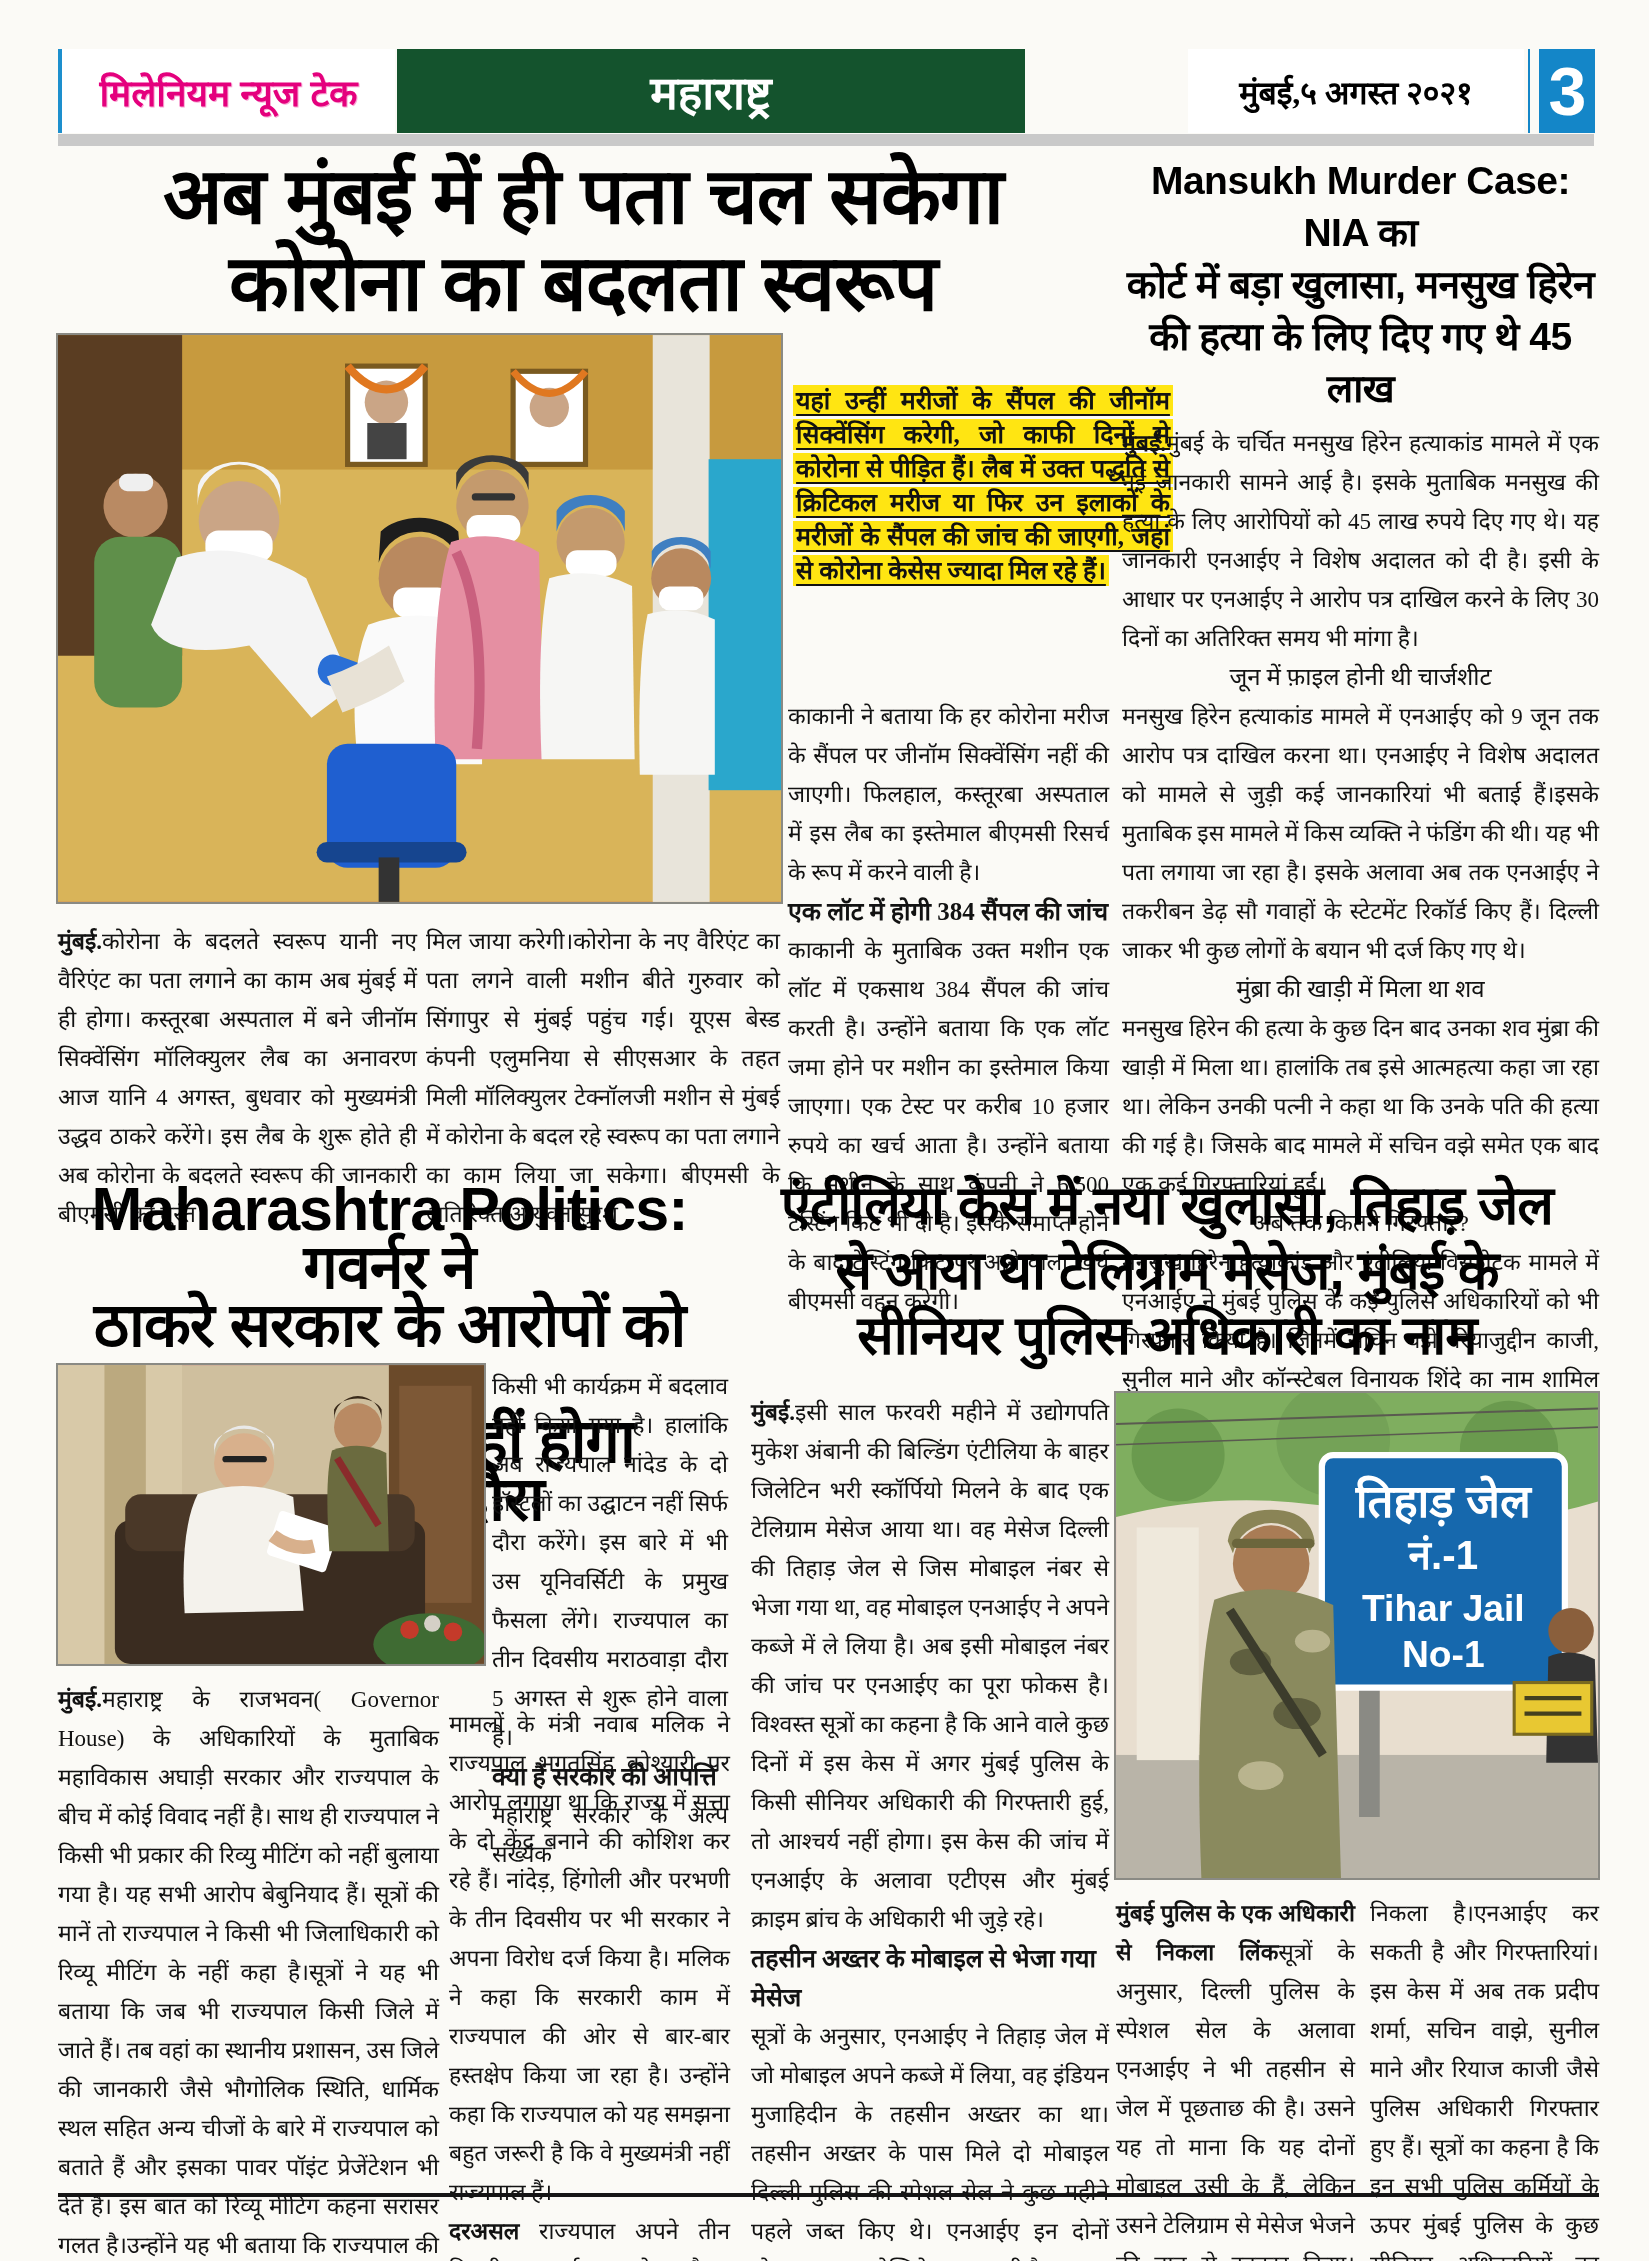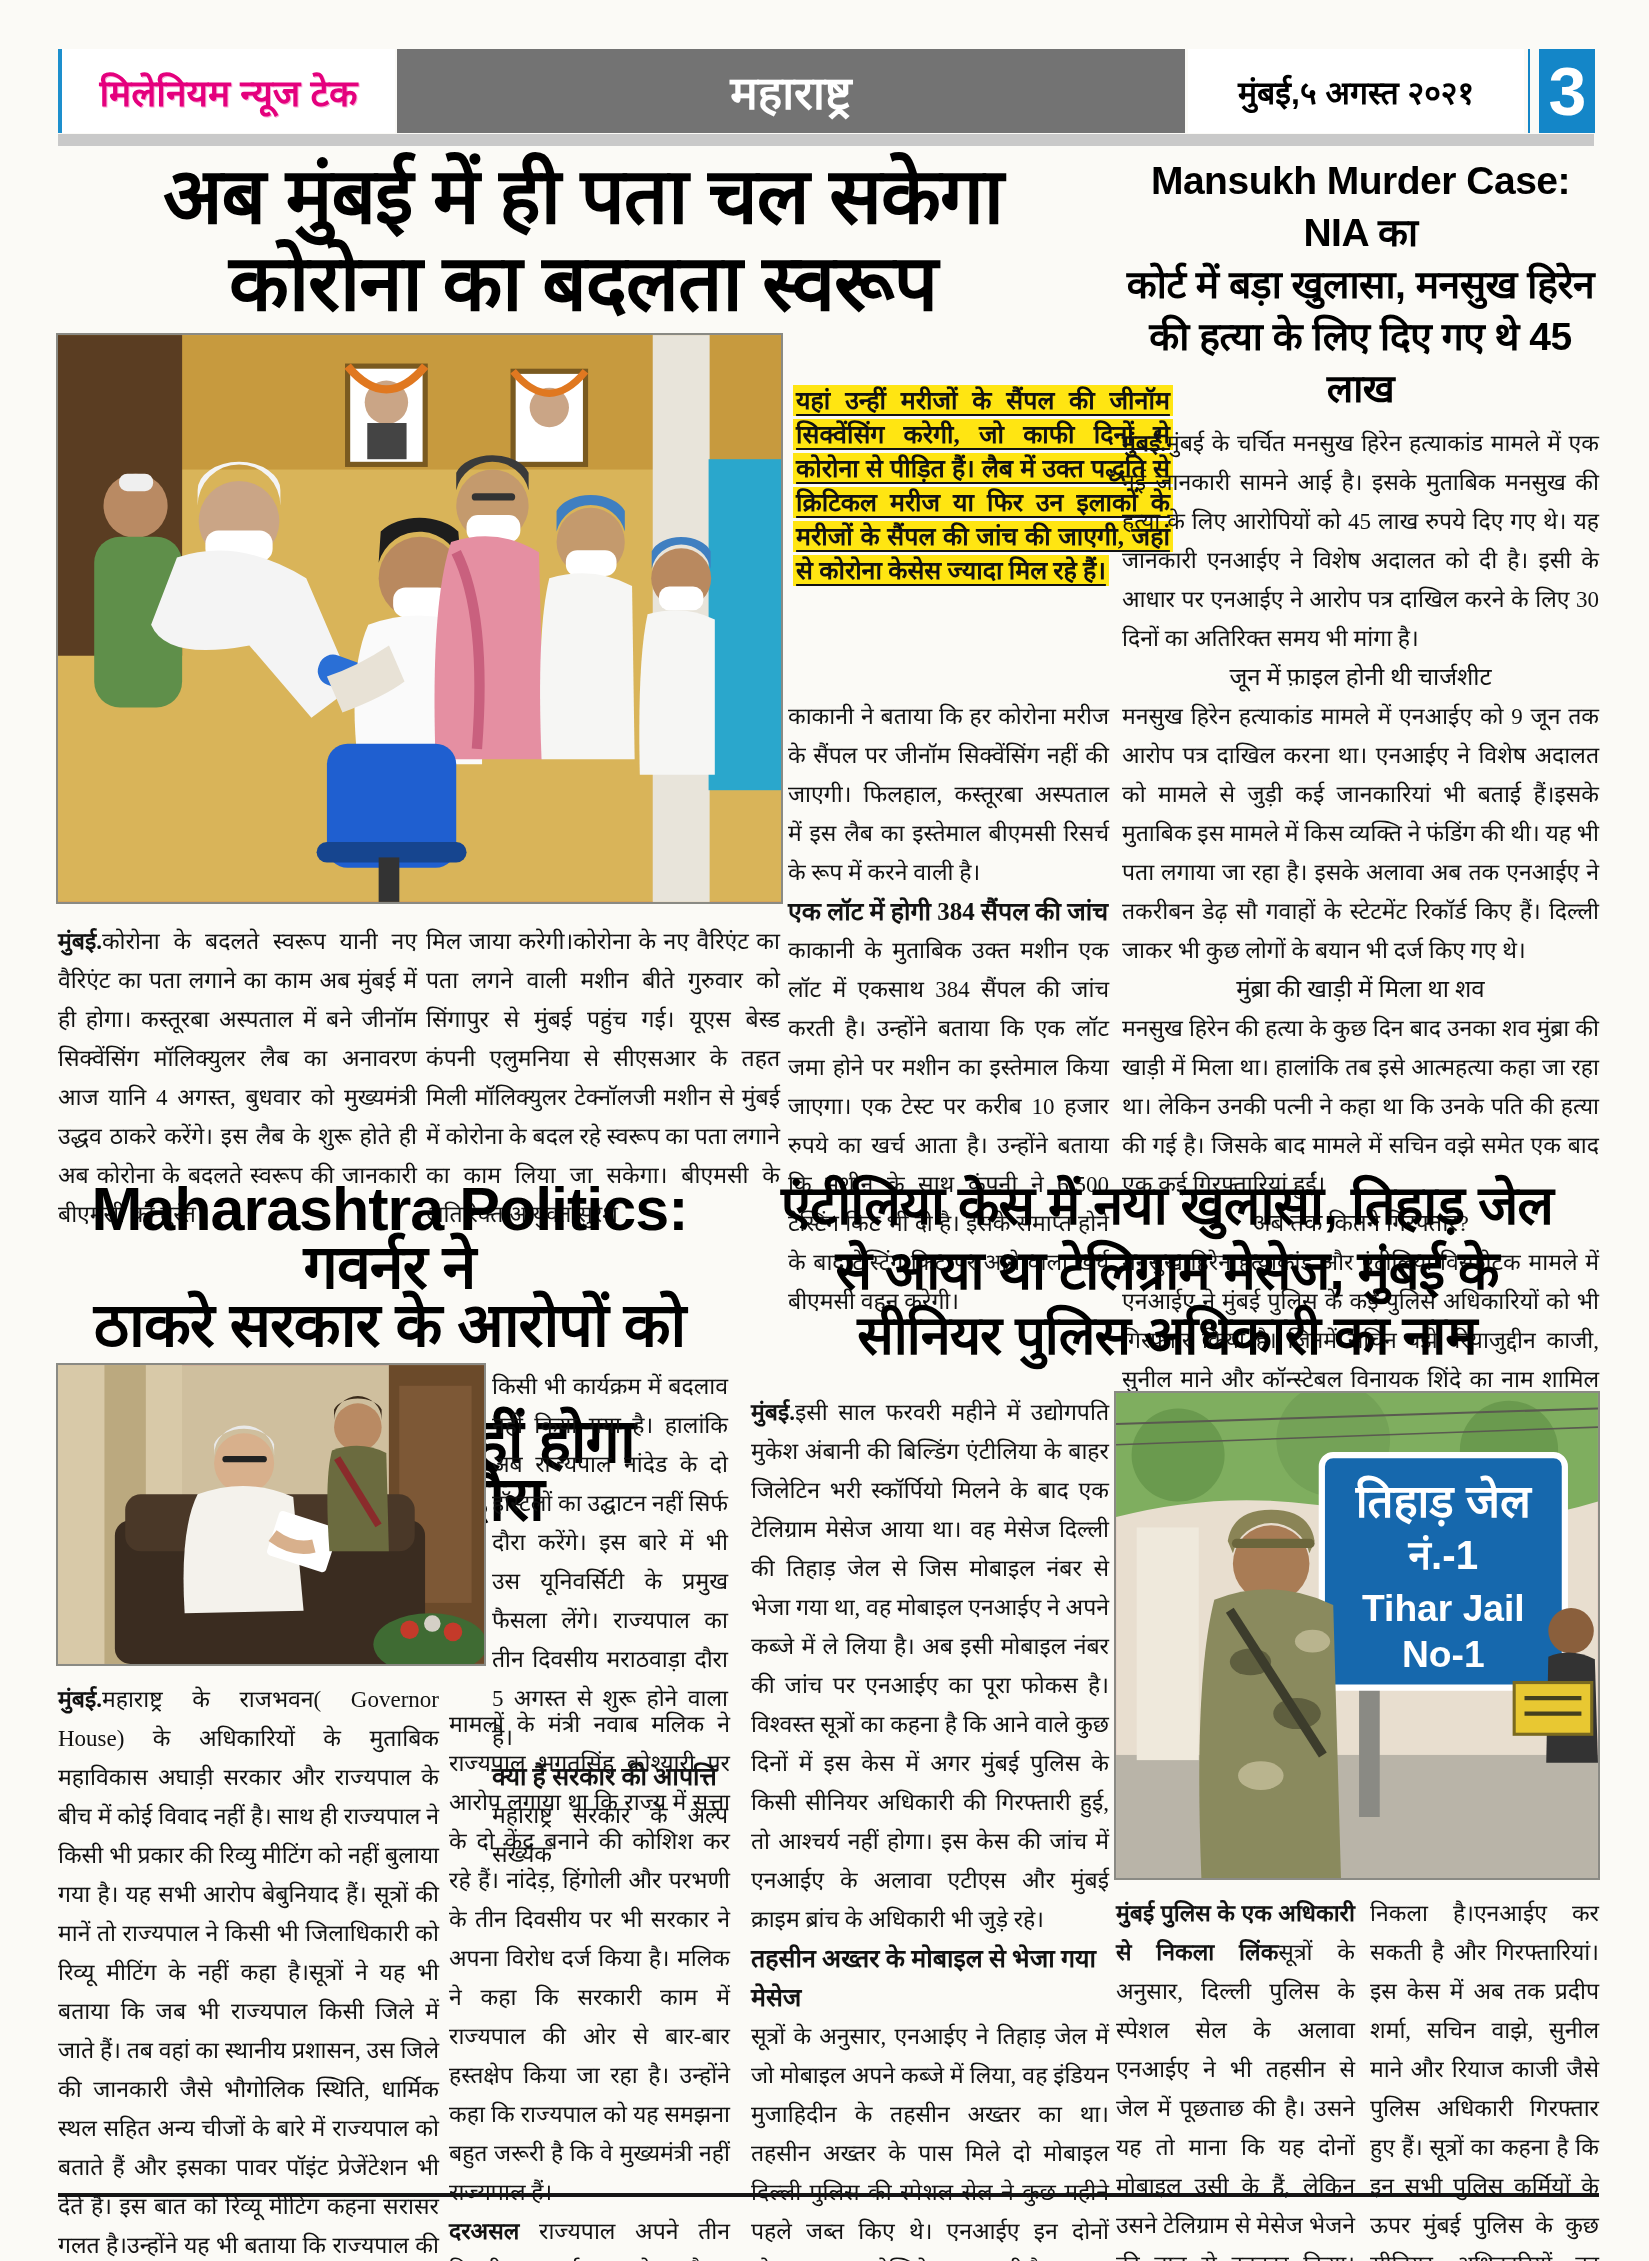--- a/index.html
+++ b/index.html
@@ -4,24 +4,24 @@
 <style>
   html,body{margin:0;padding:0;background:#e9e7e1;}
   .page{position:relative;width:1650px;height:2261px;background:#fbfaf6;overflow:hidden;
         font-family:"Liberation Serif","DejaVu Sans",serif;color:#121212;}
   
   .masthead{position:absolute;left:58px;top:49px;width:1536px;height:84px;}
   .mh-box{position:absolute;top:0;height:84px;display:flex;align-items:center;justify-content:center;}
   .mh-brand{left:0;width:333px;background:#ffffff;border-left:4.1px solid #1d8fcd;
             font-family:"Liberation Sans",sans-serif;font-weight:800;font-size:37px;color:#e4007d;
             text-shadow:1px 1px 0 #f8a9d4;}
-  .mh-section{left:339px;width:788px;background:#737373;color:#ffffff;
+  .mh-section{left:339px;width:628px;background:#14532d;color:#ffffff;
               font-family:"Liberation Sans",sans-serif;font-weight:800;font-size:46px;}
   .mh-date{left:1130px;width:336px;background:#ffffff;color:#000;
-           font-family:Liberation Sans, sans-serif;font-weight:800;font-size:32px;}
+           font-family:Liberation Serif, serif;font-weight:800;font-size:32px;}
   .mh-bars{position:absolute;left:1470px;top:0;height:84px;width:9.3px;
            border-left:2.6px solid #1486c8;border-right:2.6px solid #1486c8;}
   .mh-num{left:1482px;width:55px;background:#1486c8;color:#fff;
           font-family:"Liberation Sans",sans-serif;font-weight:800;font-size:68px;}
   .graybar{position:absolute;left:58px;top:134px;width:1536px;height:12.4px;background:#c9c9c9;}
   
   .headline{position:absolute;font-family:"Liberation Sans",sans-serif;font-weight:900;color:#000;
             text-align:center;letter-spacing:-1px;}
   .hl-main{left:49px;top:153px;width:1068px;font-size:78px;line-height:87px;}
   .hl-mansukh{left:1122px;top:155px;width:477px;font-size:39px;line-height:52px;letter-spacing:-0.5px;}

